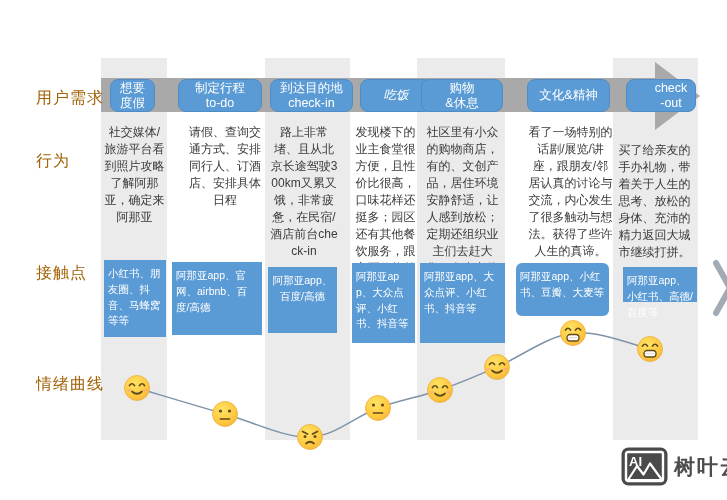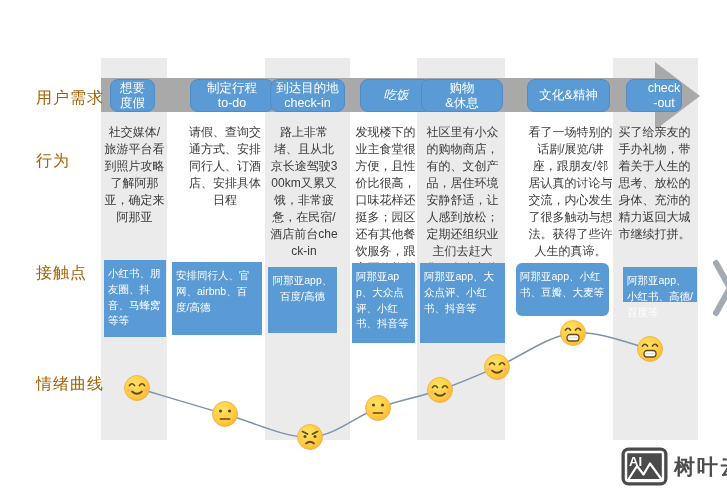--- a/index.html
+++ b/index.html
@@ -44,55 +44,55 @@
   <div class="row-label" style="top:88px;">用户需求</div>
   <div class="row-label" style="top:151px;">行为</div>
   <div class="row-label" style="top:263px;">接触点</div>
   <div class="row-label" style="top:374px;">情绪曲线</div>
 
   <div id="stage-row">
       <div class="stage-box" style="left: 110px; width: 45px;">
         <span>想要</span>
         <span>度假</span>
       </div>
-      <div class="stage-box" style="left: 178px; width: 84px; margin-left: 12px;">
+      <div class="stage-box" style="left: 178px; width: 84px;">
         <span>制定行程</span>
         <span>to-do</span>
       </div>
-      <div class="stage-box" style="left: 270px; width: 75px; text-align: right;">
+      <div class="stage-box" style="left: 270px; width: 83px; text-align: right;">
         <span>到达目的地</span>
         <span>check-in</span>
       </div>
       <div class="stage-box" style="left: 360px; width: 72px; font-style: italic;">
         <span>吃饭</span>
       </div>
       <div class="stage-box" style="left: 421px; width: 82px; text-align: right;">
         <span>购物</span>
         <span>&amp;休息</span>
       </div>
       <div class="stage-box" style="left: 527px; width: 83px; justify-content: center;">
         <span>文化&amp;精神</span>
       </div>
-      <div class="stage-box" style="left: 626px; width: 56px; padding-left: 22px;">
+      <div class="stage-box" style="left: 626px; width: 70px; padding-left: 22px;">
         <span>check</span>
         <span>-out</span>
       </div>
     </div>
   <div id="behavior-row">
       <div class="behavior" style="left: 104px; width: 61px;">社交媒体/旅游平台看到照片攻略了解阿那亚，确定来阿那亚</div>
       <div class="behavior" style="left: 187px; width: 76px;">请假、查询交通方式、安排同行人、订酒店、安排具体日程</div>
       <div class="behavior" style="left: 269px; width: 70px;">路上非常堵、且从北京长途驾驶300km又累又饿，非常疲惫，在民宿/酒店前台check-in</div>
       <div class="behavior" style="left: 354px; width: 63px;">发现楼下的业主食堂很方便，且性价比很高，口味花样还挺多；园区还有其他餐饮服务，跟市区价格差不多</div>
       <div class="behavior" style="left: 421px; width: 83px;">社区里有小众的购物商店，有的、文创产品，居住环境安静舒适，让人感到放松；定期还组织业主们去赶大集，有班车往返，很愉快的体验。</div>
       <div class="behavior" style="left: 527px; width: 87px;">看了一场特别的话剧/展览/讲座，跟朋友/邻居认真的讨论与交流，内心发生了很多触动与想法。获得了些许人生的真谛。</div>
-      <div class="behavior" style="left: 616px; width: 77px;">买了给亲友的手办礼物，带着关于人生的思考、放松的身体、充沛的精力返回大城市继续打拼。</div>
+      <div class="behavior" style="left: 616px; width: 77px; margin-top: 18px;">买了给亲友的手办礼物，带着关于人生的思考、放松的身体、充沛的精力返回大城市继续打拼。</div>
     </div>
   <div id="touchpoint-row">
       <div class="touchpoint" style="left: 104px; width: 62px; top: 260px; height: 77px;">小红书、朋友圈、抖音、马蜂窝等等</div>
-      <div class="touchpoint" style="left: 172px; width: 90px; top: 262px; height: 73px;">安排同行人、官网、airbnb、百度/高德</div>
+      <div class="touchpoint" style="left: 172px; width: 90px; top: 262px; height: 73px;">阿那亚app、官网、airbnb、百度/高德</div>
       <div class="touchpoint" style="left: 268px; width: 69px; top: 267px; height: 66px; text-align: center;">阿那亚app、百度/高德</div>
       <div class="touchpoint" style="left: 352px; width: 63px; top: 263px; height: 80px;">阿那亚app、大众点评、小红书、抖音等</div>
       <div class="touchpoint" style="left: 420px; width: 85px; top: 263px; height: 80px;">阿那亚app、大众点评、小红书、抖音等</div>
       <div class="touchpoint" style="left: 516px; width: 93px; top: 263px; height: 53px; border-radius: 6px;">阿那亚app、小红书、豆瓣、大麦等</div>
       <div class="touchpoint" style="left: 623px; width: 74px; top: 267px; height: 35px;">阿那亚app、小红书、高德/百度等</div>
     </div>
 
   <svg id="emotion-svg" width="727" height="500">
       <defs>
         <radialGradient id="faceGrad" cx="0.4" cy="0.32" r="0.85">

